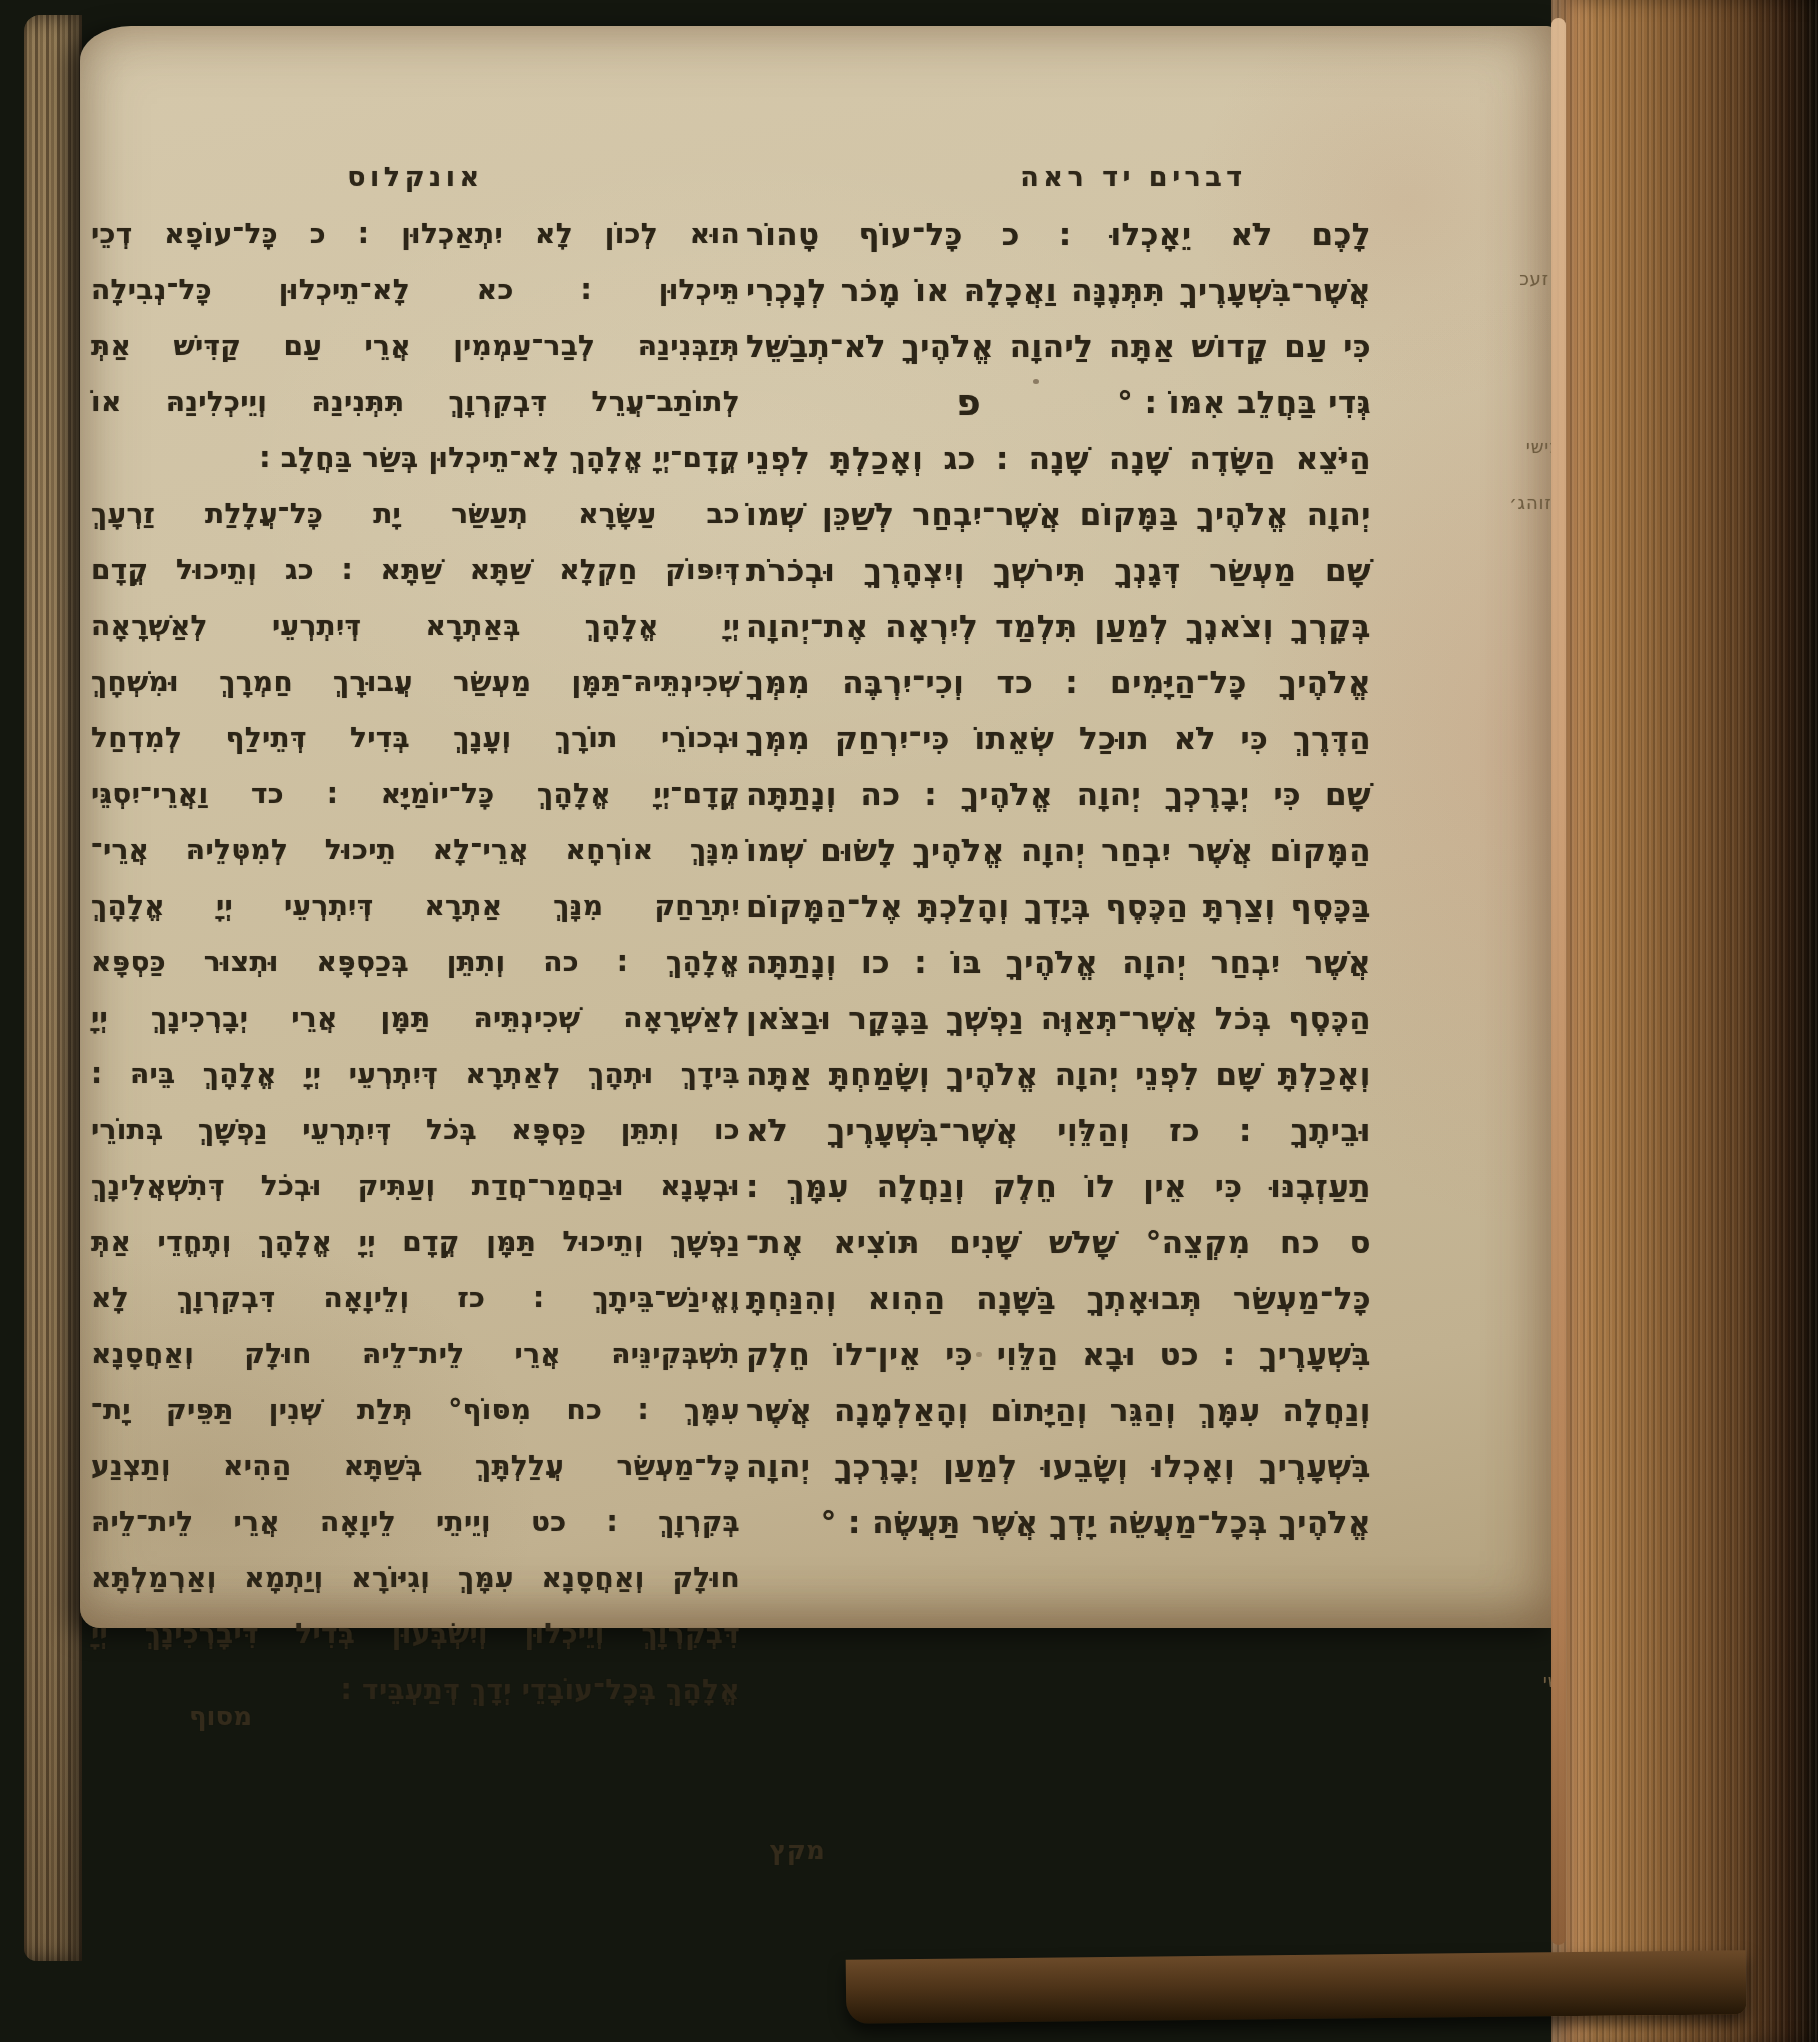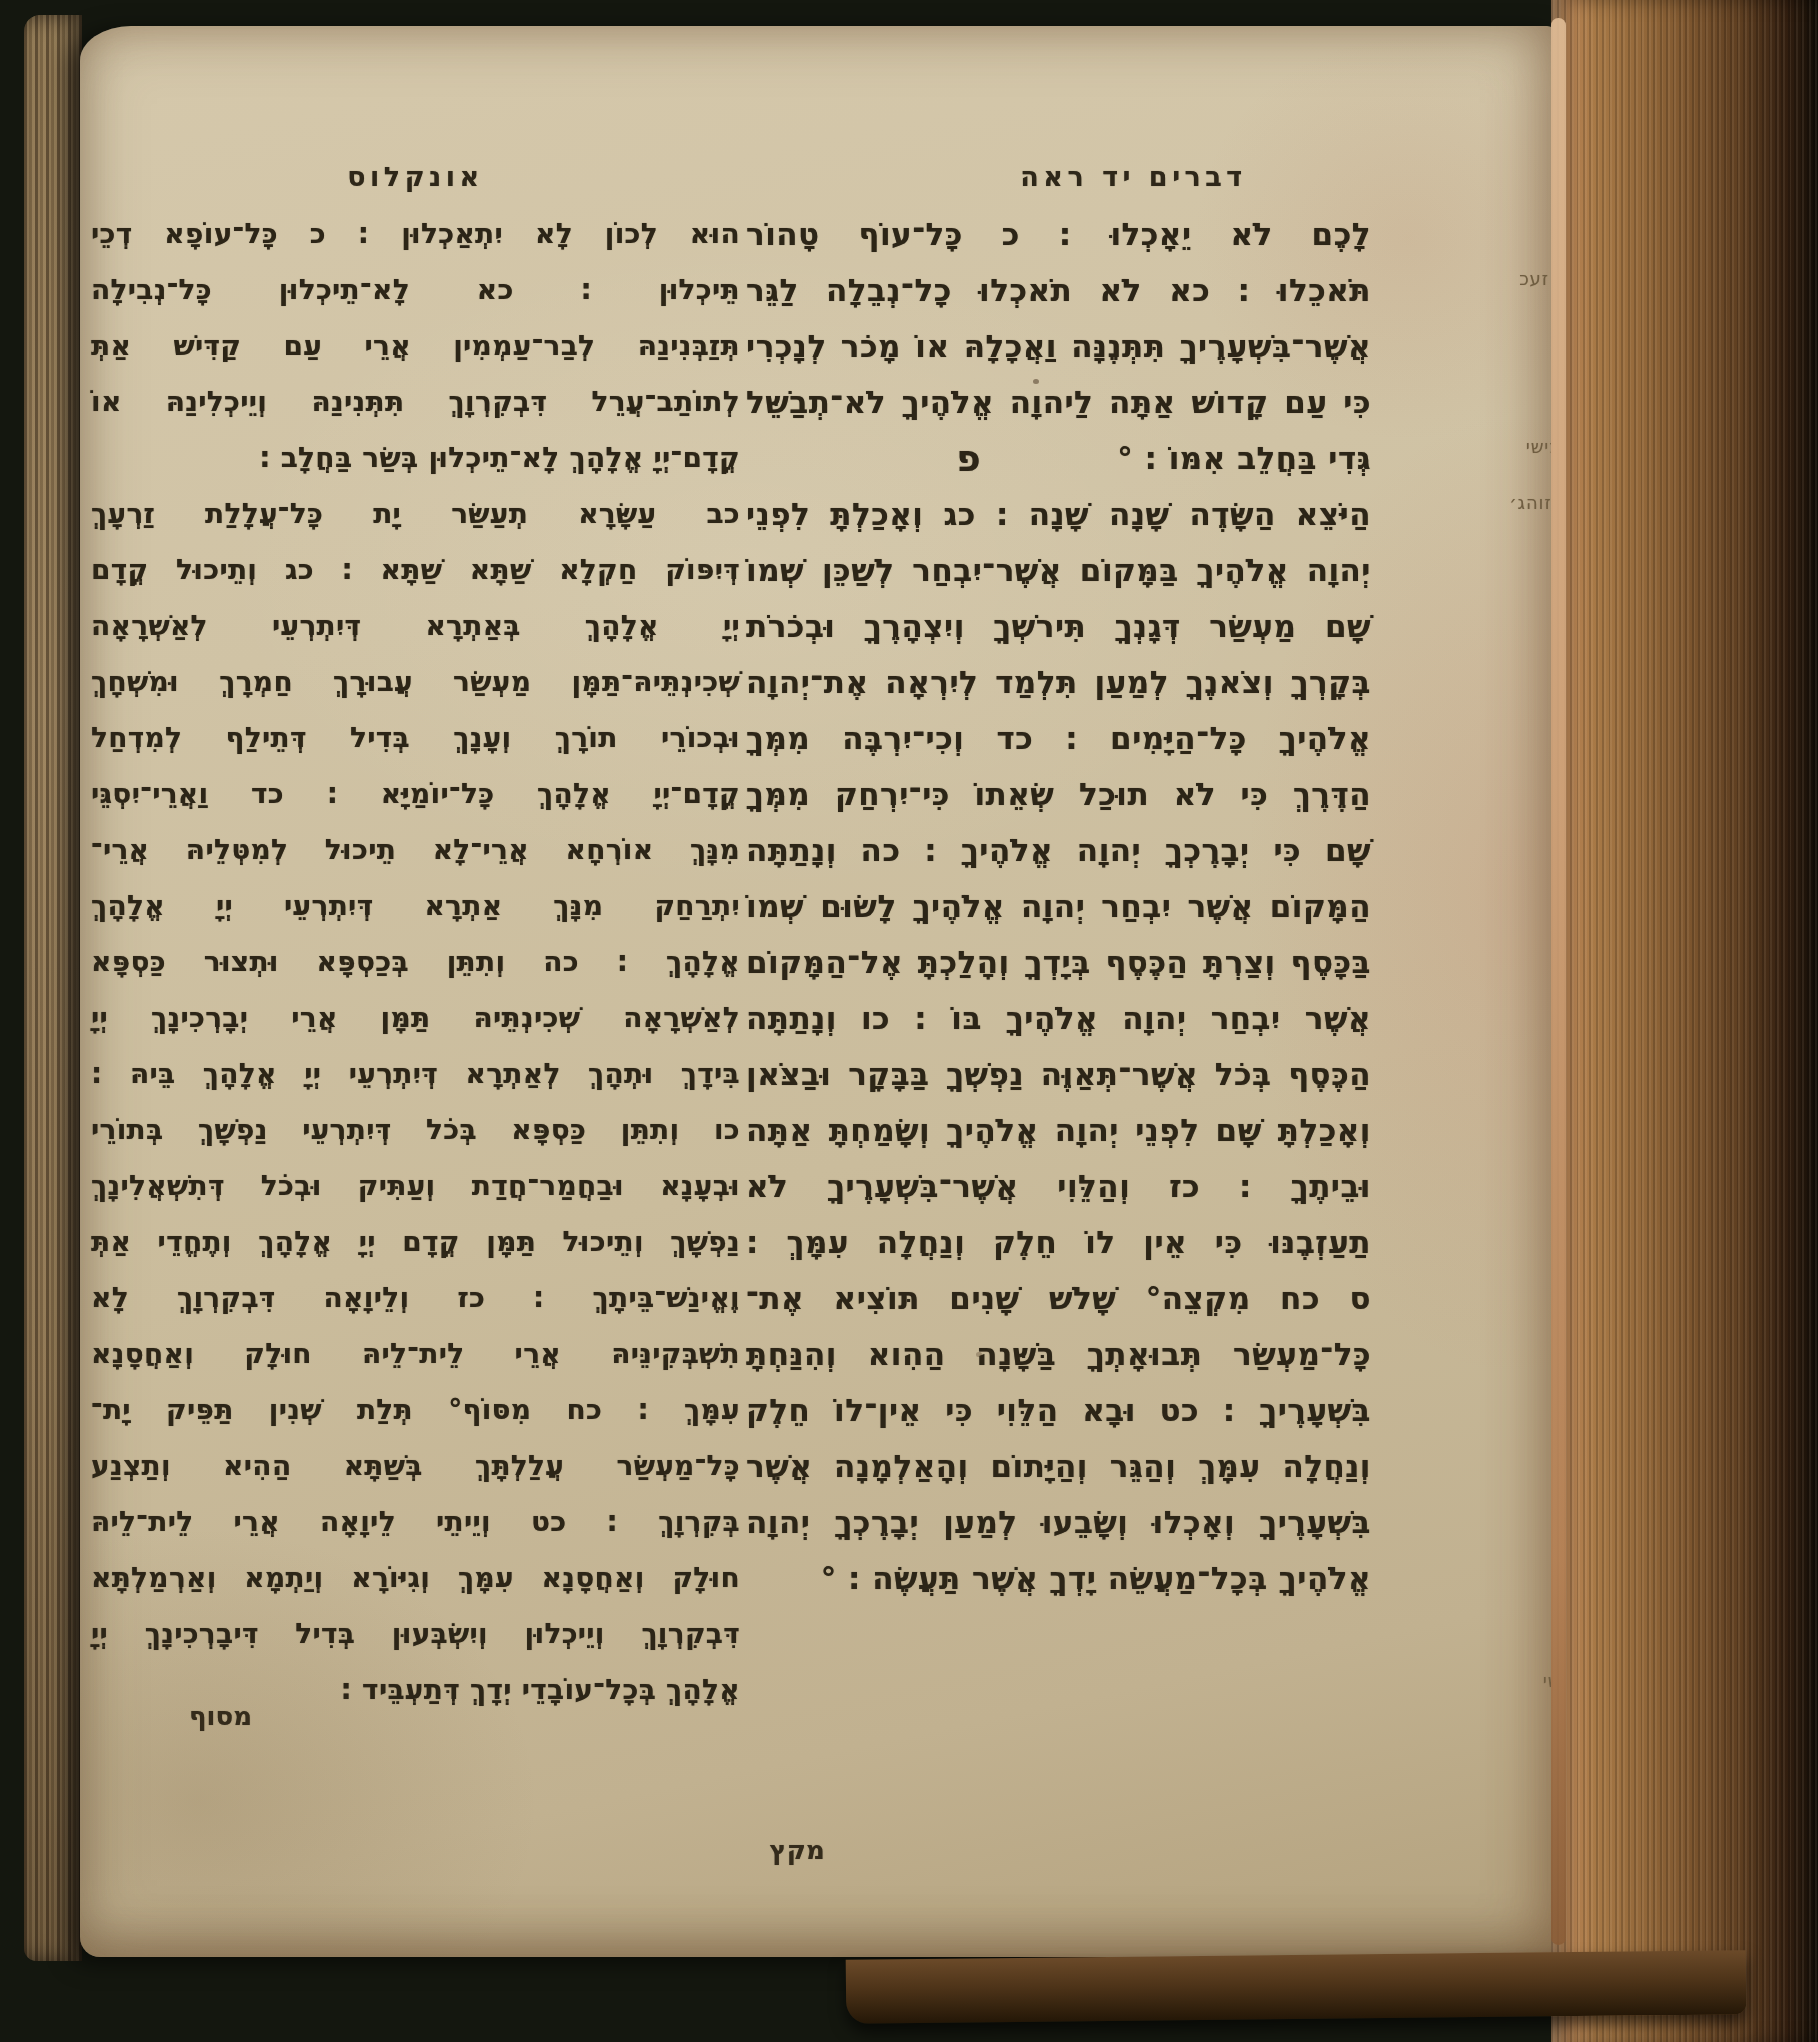--- a/index.html
+++ b/index.html
@@ -18,21 +18,21 @@
       repeating-linear-gradient(90deg,
         rgba(60,45,28,.55) 0 2.7px, rgba(150,125,90,.35) 2.7px 5.5px,
         rgba(100,80,52,.45) 5.5px 8.2px, rgba(170,145,105,.30) 8.2px 11px),
       linear-gradient(180deg,#8d7652 0%,#9c8460 35%,#8a7250 70%,#5f4c32 100%);
     border-radius:16.4px 0 0 12.7px;
     box-shadow:-9px 0 22px rgba(0,0,0,.6) inset;
   }
 
   
   .page{
-    position:absolute;left:80px;top:25.5px;width:1476px;height:1931px;
+    position:absolute;left:80px;top:25.5px;width:1476px;height:1602px;
     background:
       radial-gradient(382px 691px at 97% 45%, rgba(188,106,82,.16), transparent 70%),
       radial-gradient(309px 291px at 90% 11%, rgba(176,114,84,.13), transparent 70%),
       radial-gradient(473px 382px at 8% 92%, rgba(118,94,58,.20), transparent 72%),
       radial-gradient(818px 509px at 45% 28%, rgba(255,250,234,.10), transparent 65%),
       linear-gradient(168deg,#d5c8ab 0%,#d0c3a5 30%,#cabc9c 58%,#c1b190 84%,#b3a17d 100%);
     border-radius:51px 9px 5.5px 20px / 35px 9px 5.5px 20px;
     box-shadow:
       inset 0 0 64px rgba(92,72,42,.35),
       inset -25.5px 0 50px rgba(130,78,46,.22),
@@ -143,21 +143,20 @@
           <div class="line"><span>דִּבְקִרְוָךְ וְיֵיכְלוּן וְיִשְׂבְּעוּן בְּדִיל דִּיבָרְכִינָךְ יְיָ</span></div>
           <div class="line partial"><span>אֱלָהָךְ בְּכָל־עוֹבָדֵי יְדָךְ דְּתַעְבֵּיד :</span></div>
         </div>
       <div class="catchword">מסוף</div>
     </div>
 
     <div class="col col-torah">
       <div class="col-header">דברים יד ראה</div>
       <div class="lines">
           <div class="line"><span>לָכֶם לֹא יֵאָכְלוּ : כ כָּל־עוֹף טָהוֹר</span></div>
-          <div class="line"><span>תֹּאכֵלוּ : כא לֹא תֹאכְלוּ כָל־נְבֵלָה לַגֵּר</span></div>
           <div class="line"><span>אֲשֶׁר־בִּשְׁעָרֶיךָ תִּתְּנֶנָּה וַאֲכָלָהּ אוֹ מָכֹר לְנָכְרִי</span></div>
           <div class="line"><span>כִּי עַם קָדוֹשׁ אַתָּה לַיהוָה אֱלֹהֶיךָ לֹא־תְבַשֵּׁל</span></div>
           <div class="line partial peh-line">
             <span>גְּדִי בַּחֲלֵב אִמּוֹ :  °</span>
             <span class="peh">פ</span>
           </div>
           <div class="line"><span>הַיֹּצֵא הַשָּׂדֶה שָׁנָה שָׁנָה : כג וְאָכַלְתָּ לִפְנֵי</span></div>
           <div class="line"><span>יְהוָה אֱלֹהֶיךָ בַּמָּקוֹם אֲשֶׁר־יִבְחַר לְשַׁכֵּן שְׁמוֹ</span></div>
           <div class="line"><span>שָׁם מַעְשַׂר דְּגָנְךָ תִּירֹשְׁךָ וְיִצְהָרֶךָ וּבְכֹרֹת</span></div>
           <div class="line"><span>בְּקָרְךָ וְצֹאנֶךָ לְמַעַן תִּלְמַד לְיִרְאָה אֶת־יְהוָה</span></div>

